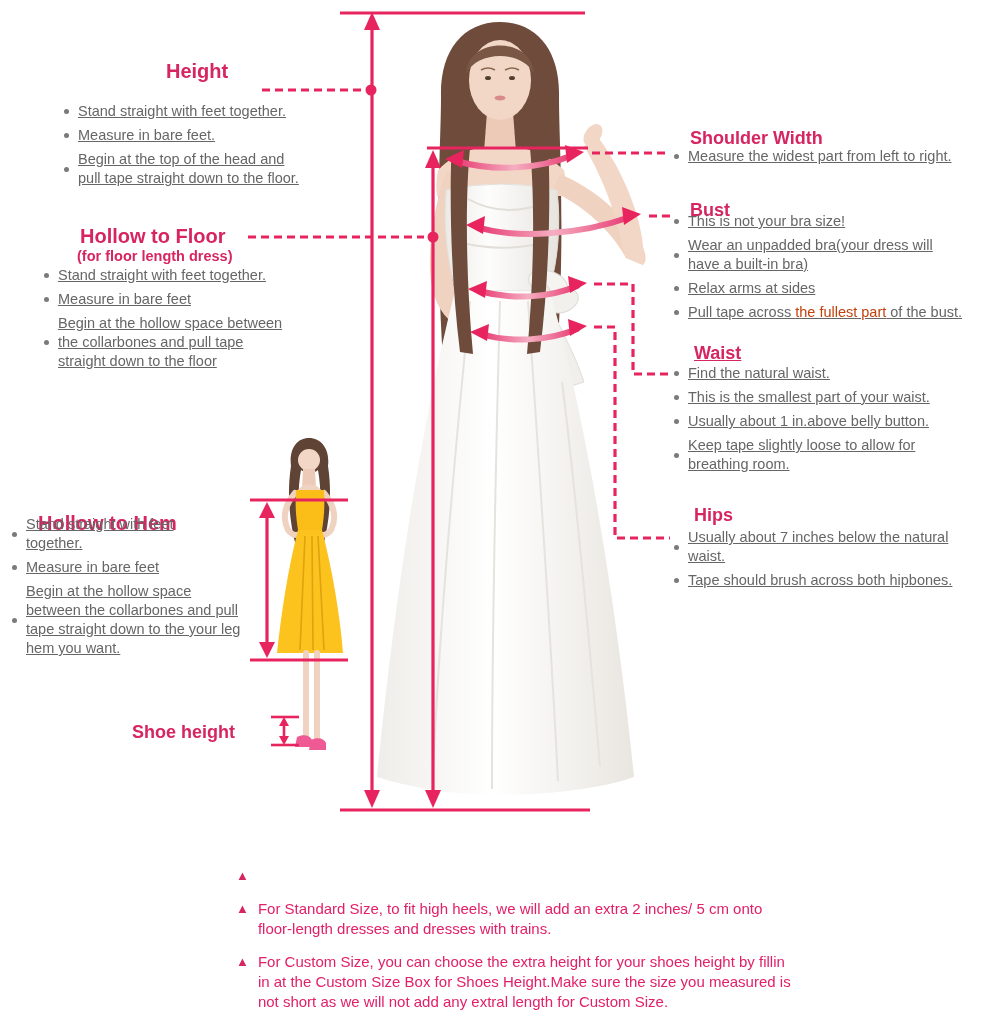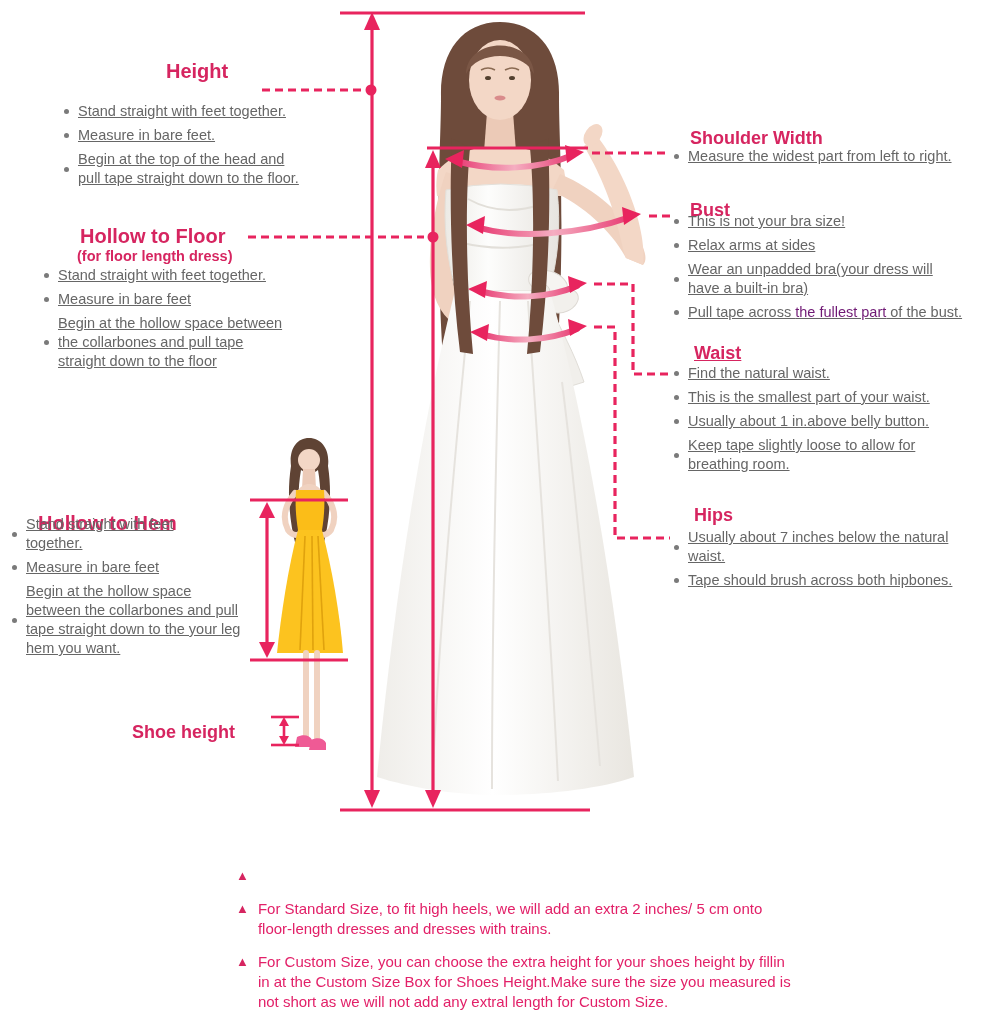--- a/index.html
+++ b/index.html
@@ -8,21 +8,21 @@
   .abs{position:absolute;}
   svg.diagram{position:absolute;left:0;top:0;}
   .title{color:#d62560;font-weight:bold;font-size:20px;line-height:22px;white-space:nowrap;}
   .title.sm{font-size:18px;line-height:20px;}
   .subtitle{color:#d62560;font-weight:bold;font-size:14.5px;white-space:nowrap;}
   ul.blist{list-style:none;margin:0;padding:0;}
   ul.blist li{display:flex;align-items:center;gap:9px;color:#666;font-size:14.5px;
               line-height:19px;margin-bottom:5px;white-space:pre-line;text-decoration:underline;}
   ul.blist li::before{content:"";width:5px;height:5px;border-radius:50%;background:#7a7a7a;
               flex:0 0 auto;}
-  .hl{color:#701a75;}
+  .hl{color:#c2410c;}
   .notes{margin:0;padding:0;list-style:none;}
   .note{display:flex;align-items:flex-start;gap:9px;color:#e22068;font-size:15px;
         line-height:20px;margin-bottom:13px;white-space:pre-line;}
   .note .tri{color:#d62560;font-size:13px;line-height:20px;flex:0 0 auto;}
 </style>
 </head>
 <body>
 
 <div class="stage">
 
@@ -204,23 +204,23 @@
   <div class="abs title sm" style="left:132px;top:722px;">Shoe height</div>
 
   <div class="abs title sm" style="left:690px;top:128px;">Shoulder Width</div>
   <ul class="blist abs" style="left:674px;top:147px;width:322px;">
     <li>Measure the widest part from left to right.</li>
   </ul>
 
   <div class="abs title sm" style="left:690px;top:200px;">Bust</div>
   <ul class="blist abs" style="left:674px;top:212px;width:322px;">
     <li>This is not your bra size!</li>
-    <li>Relax arms at sides</li>
     <li>Wear an unpadded bra(your dress will
 have a built-in bra)</li>
+    <li>Relax arms at sides</li>
     <li><span><span>Pull tape across </span><span class="hl">the fullest part</span><span> of the bust.</span></span></li>
   </ul>
 
   <div class="abs title sm" style="left:694px;top:343px;text-decoration:underline;">Waist</div>
   <ul class="blist abs" style="left:674px;top:364px;width:322px;">
     <li>Find the natural waist.</li>
     <li>This is the smallest part of your waist.</li>
     <li>Usually about 1 in.above belly button.</li>
     <li>Keep tape slightly loose to allow for
 breathing room.</li>

